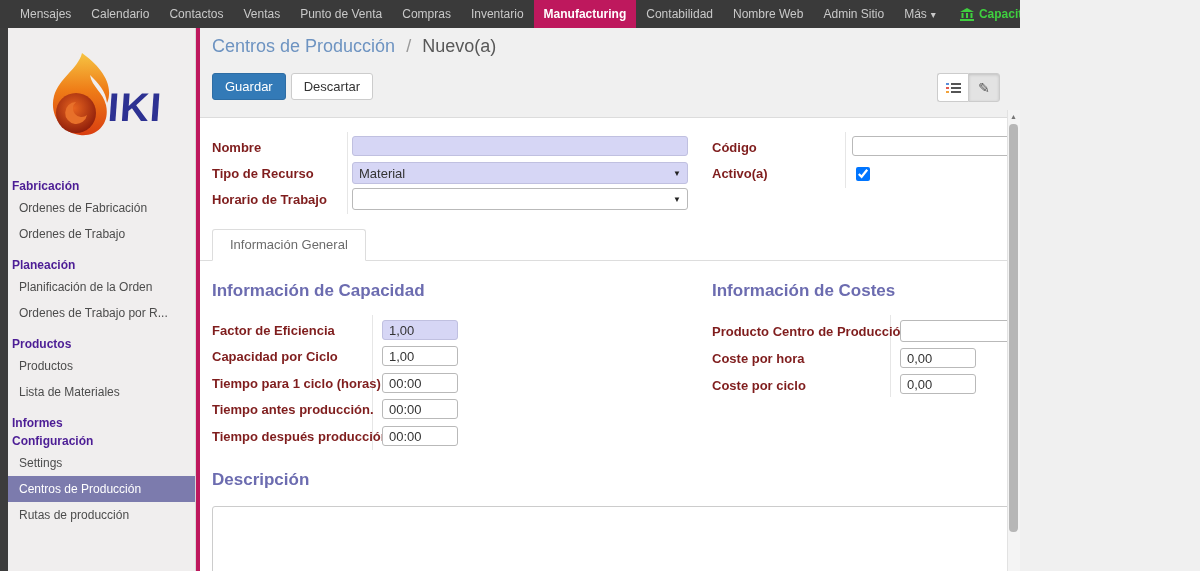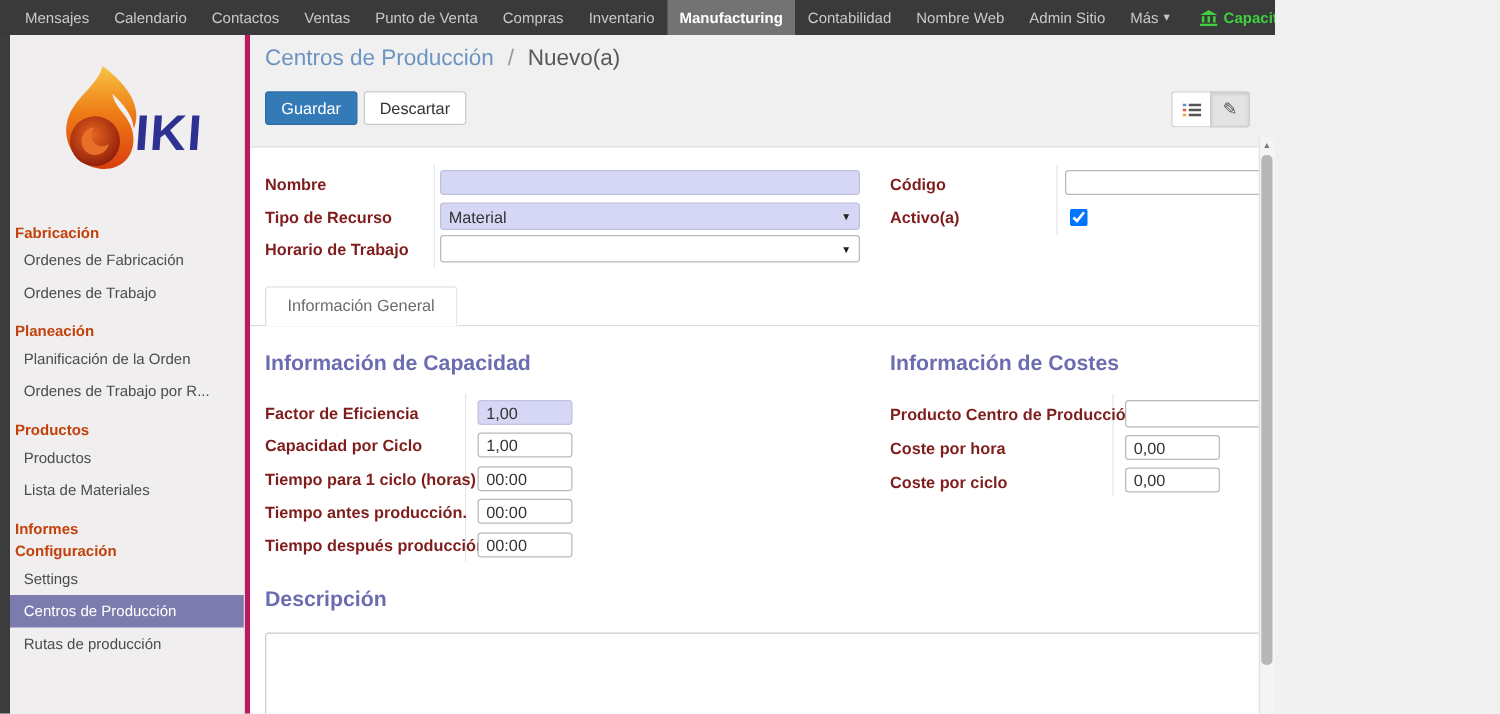--- a/index.html
+++ b/index.html
@@ -4,40 +4,40 @@
 <style>
   html,body{margin:0;padding:0;width:1200px;height:571px;overflow:hidden;
     font-family:"Liberation Sans","DejaVu Sans",sans-serif;background:#f0f0f0;}
   .screen{position:relative;width:1020px;height:571px;overflow:hidden;}
 
   
   .topbar{position:absolute;left:0;top:0;width:1200px;height:28px;background:#3a3a3a;
     display:flex;align-items:stretch;z-index:20;}
   .tb-left{display:flex;align-items:stretch;padding-left:10px;}
   .tb-item{display:flex;align-items:center;padding:0 10px;font-size:12px;color:#c9c9c9;cursor:pointer;white-space:nowrap;}
-  .tb-item.active{background:#737373;color:#fff;font-weight:bold;}
+  .tb-item.active{background:#be185d;color:#fff;font-weight:bold;}
   .tb-right{margin-left:auto;display:flex;align-items:center;padding-right:10px;}
   .tb-right .seg{display:flex;align-items:center;margin-left:14px;font-size:12px;white-space:nowrap;}
   .seg-green{color:#3fd03f;font-weight:bold;}
   .seg-orange{color:#f0ad4e;font-weight:bold;}
   .seg-gray{color:#9a9a9a;font-size:14px;font-weight:bold;}
   .seg-count{color:#cfcfcf;margin-left:3px;}
   .tb-icon{margin-right:5px;display:inline-flex;}
   .caret{color:#c9c9c9;font-size:10px;margin-left:4px;}
 
   
   .sidebar{position:absolute;left:0;top:28px;width:195px;bottom:0;background:#f0eeee;
     border-right:1px solid #d8d8d8;z-index:5;}
   .leftstrip{position:absolute;left:0;top:28px;width:8px;bottom:0;background:#3c3c3c;z-index:15;}
   .logo{position:absolute;left:8px;top:10px;width:187px;height:120px;display:flex;
     align-items:center;justify-content:center;}
   .logo-text{font-size:40px;font-weight:800;color:#2d3192;letter-spacing:1px;
     transform:skewX(-4deg);margin-left:-6px;margin-top:18px;}
   .menu{position:absolute;left:0;top:140px;width:195px;}
-  .side-header{padding:11px 4px 2px 12px;font-size:12px;font-weight:bold;color:#c2410c;cursor:default;
+  .side-header{padding:11px 4px 2px 12px;font-size:12px;font-weight:bold;color:#4c1d95;cursor:default;
     white-space:nowrap;overflow:hidden;}
   .side-header + .side-header{padding-top:2px;}
   .side-item{padding:6px 4px 6px 19px;font-size:12px;color:#4c4c4c;cursor:pointer;
     white-space:nowrap;overflow:hidden;}
   .side-item.selected{background:#7c7bad;color:#fff;}
 
   
   .content{position:absolute;left:195px;top:28px;right:0;bottom:0;background:#f0f0f0;border-left:5px solid #be185d;}
   .breadcrumb{position:absolute;left:12px;top:8px;font-size:18px;}
   .bc-parent{color:#6d93c1;cursor:pointer;}

